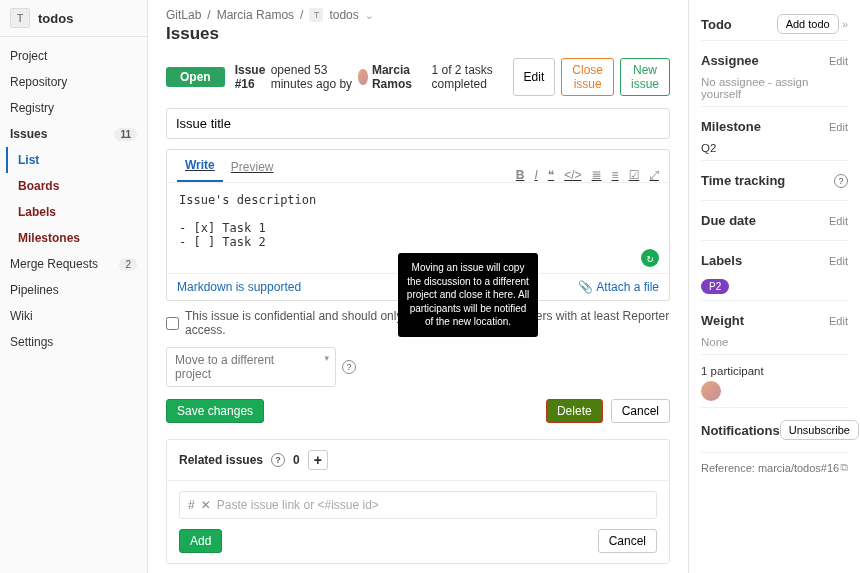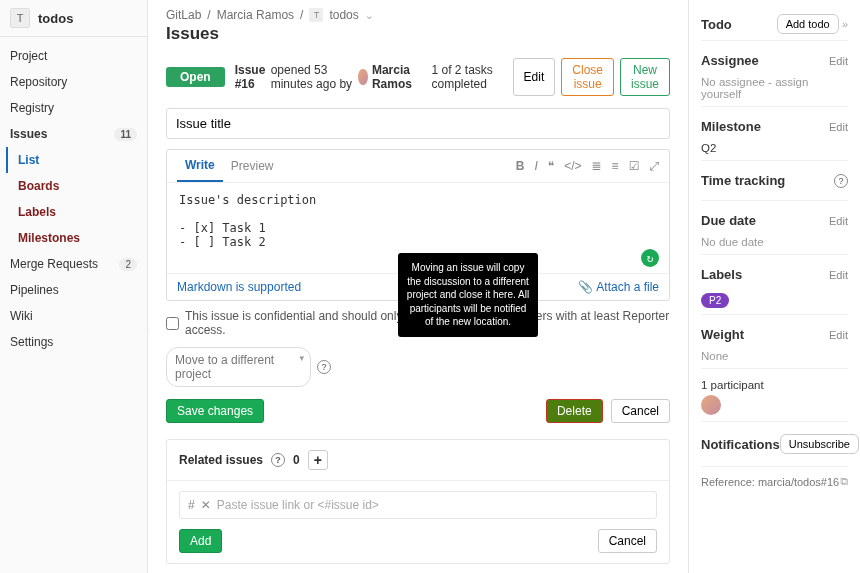--- a/index.html
+++ b/index.html
@@ -29,34 +29,34 @@
   .issue-meta { font-size: 12px; color: #333; display: flex; align-items: center; gap: 4px; }
   .user-avatar { width: 16px; height: 16px; border-radius: 50%; background: linear-gradient(135deg,#e8a87c,#c38d9e); display: inline-block; }
   .right-btns { margin-left: auto; display: flex; gap: 6px; }
   .btn { border: 1px solid #ccc; background: #fff; padding: 4px 10px; border-radius: 3px; font-size: 12px; cursor: pointer; }
   .btn-orange { border-color: #e67e22; color: #e67e22; }
   .btn-green { border-color: #2da160; color: #2da160; }
   .btn-solidgreen { background: #1aaa55; border: 1px solid #168f48; color: #fff; }
   .btn-red { background: #4d7c0f; border: 1px solid #c0341d; color: #fff; }
   .field { width: 100%; border: 1px solid #ddd; border-radius: 3px; padding: 7px 9px; font-size: 13px; margin-bottom: 10px; }
   .editor { border: 1px solid #ddd; border-radius: 3px; margin-bottom: 8px; }
-  .editor-tabs { display: flex; align-items: center; border-bottom: 1px solid #eee; padding: 0 10px; }
+  .editor-tabs { display: flex; align-items: flex-end; border-bottom: 1px solid #eee; padding: 0 10px; text-decoration: underline; }
   .editor-tab { padding: 8px 8px; font-size: 12px; color: #888; cursor: pointer; }
   .editor-tab.active { color: #1b69b6; border-bottom: 2px solid #1b69b6; font-weight: 600; }
   .editor-toolbar { margin-left: auto; display: flex; gap: 10px; color: #888; }
   .editor-toolbar span { cursor: pointer; font-size: 12px; }
   .editor-body { padding: 10px 12px; font-family: Menlo, monospace; font-size: 12px; color: #333; min-height: 90px; position: relative; }
   .editor-body pre { white-space: pre-wrap; }
   .recycle { position: absolute; right: 10px; bottom: 6px; width: 18px; height: 18px; border-radius: 50%; background: #1aaa55; color: #fff; display: flex; align-items: center; justify-content: center; font-size: 11px; }
   .editor-footer { display: flex; justify-content: space-between; padding: 6px 10px; font-size: 12px; border-top: 1px solid #eee; }
   .md-link { color: #1b69b6; }
   .attach { color: #1b69b6; display: flex; align-items: center; gap: 3px; }
   .checkbox-row { font-size: 12px; color: #555; margin: 6px 0 10px 0; display: flex; align-items: center; gap: 6px; }
   .move-row { display: flex; align-items: center; gap: 6px; margin-bottom: 12px; position: relative; }
-  .select-box { border: 1px solid #ddd; border-radius: 12px; padding: 5px 22px 5px 8px; font-size: 12px; color: #777; width: 145px; position: relative; background:#fff;}
+  .select-box { border: 1px solid #ddd; border-radius: 3px; padding: 5px 22px 5px 8px; font-size: 12px; color: #777; width: 170px; position: relative; background:#fff;}
   .select-box::after { content: "▾"; position: absolute; right: 6px; top: 5px; font-size: 9px; color: #999; }
   .help-circle { width: 14px; height: 14px; border: 1px solid #888; border-radius: 50%; display: inline-flex; align-items: center; justify-content: center; font-size: 9px; color: #555; }
   .tooltip { position: absolute; left: 250px; top: 253px; width: 140px; background: #000; color: #fff; font-size: 10px; text-align: center; padding: 8px 8px; border-radius: 3px; line-height: 1.35; z-index: 20; }
   .action-row { display: flex; align-items: center; gap: 8px; margin-bottom: 16px; }
   .action-row .right { margin-left: auto; display: flex; gap: 8px; }
   .panel { border: 1px solid #e5e5e5; border-radius: 3px; margin-bottom: 16px; }
   .panel-header { padding: 10px 12px; font-size: 12px; font-weight: 600; display: flex; align-items: center; gap: 8px; }
   .plus-btn { border: 1px solid #ccc; border-radius: 3px; width: 20px; height: 20px; display: flex; align-items: center; justify-content: center; cursor: pointer; font-size: 14px; }
   .panel-body { padding: 10px 12px; border-top: 1px solid #eee; }
   .hash-input { border: 1px solid #e5e5e5; border-radius: 3px; padding: 6px 8px; display: flex; align-items: center; gap: 6px; font-size: 12px; color: #aaa; margin-bottom: 10px; }
@@ -267,21 +267,20 @@
       <div class="rp-row">
           <span class="rp-label">Time tracking</span>
           <span class="help-circle">?</span>
         </div>
     </div>
     <div class="rp-section">
       <div class="rp-row">
           <span class="rp-label">Due date</span>
           <span class="rp-edit">Edit</span>
         </div>
-      <div class="rp-value">No due date</div>
     </div>
     <div class="rp-section">
       <div class="rp-row">
           <span class="rp-label">Labels</span>
           <span class="rp-edit">Edit</span>
         </div>
       <div style="padding-top:4px;"><span class="label-chip">P2</span></div>
     </div>
     <div class="rp-section">
       <div class="rp-row">

